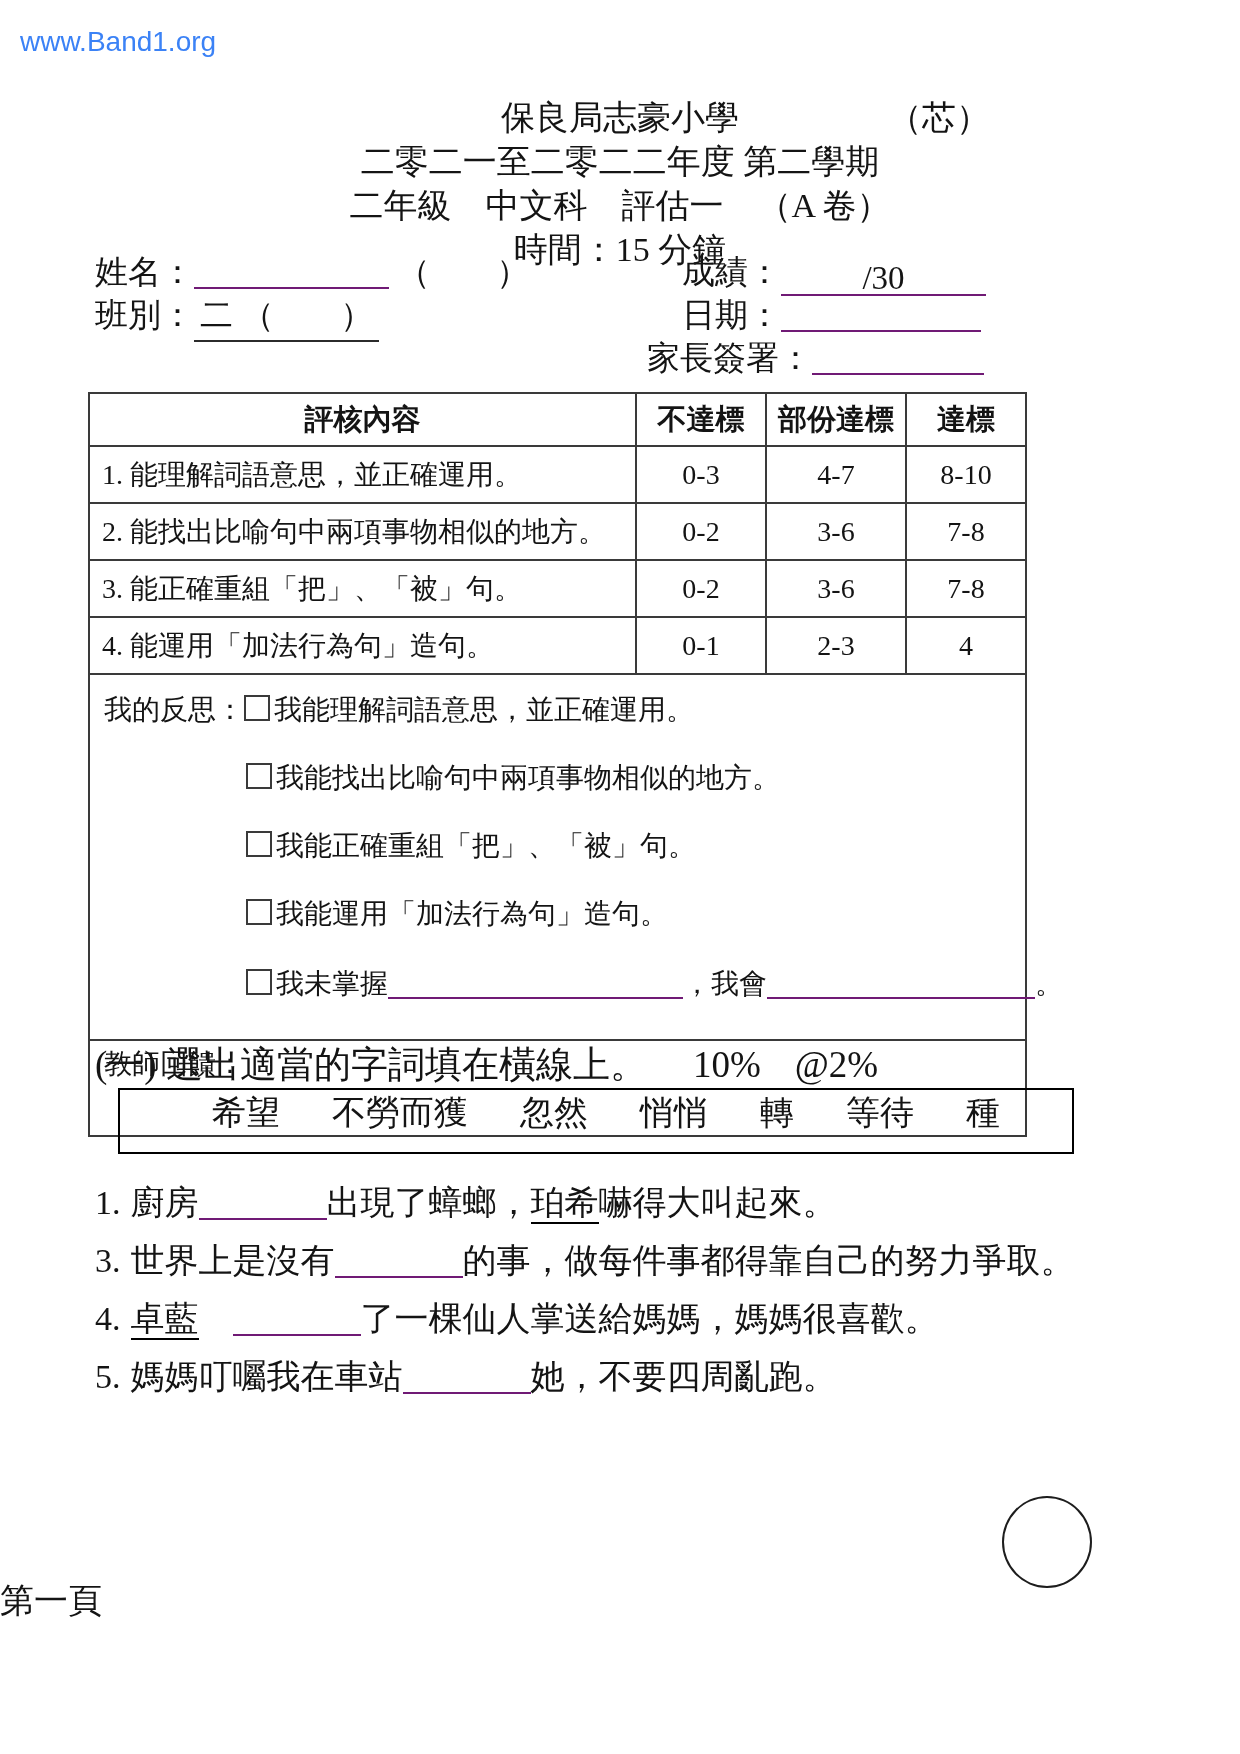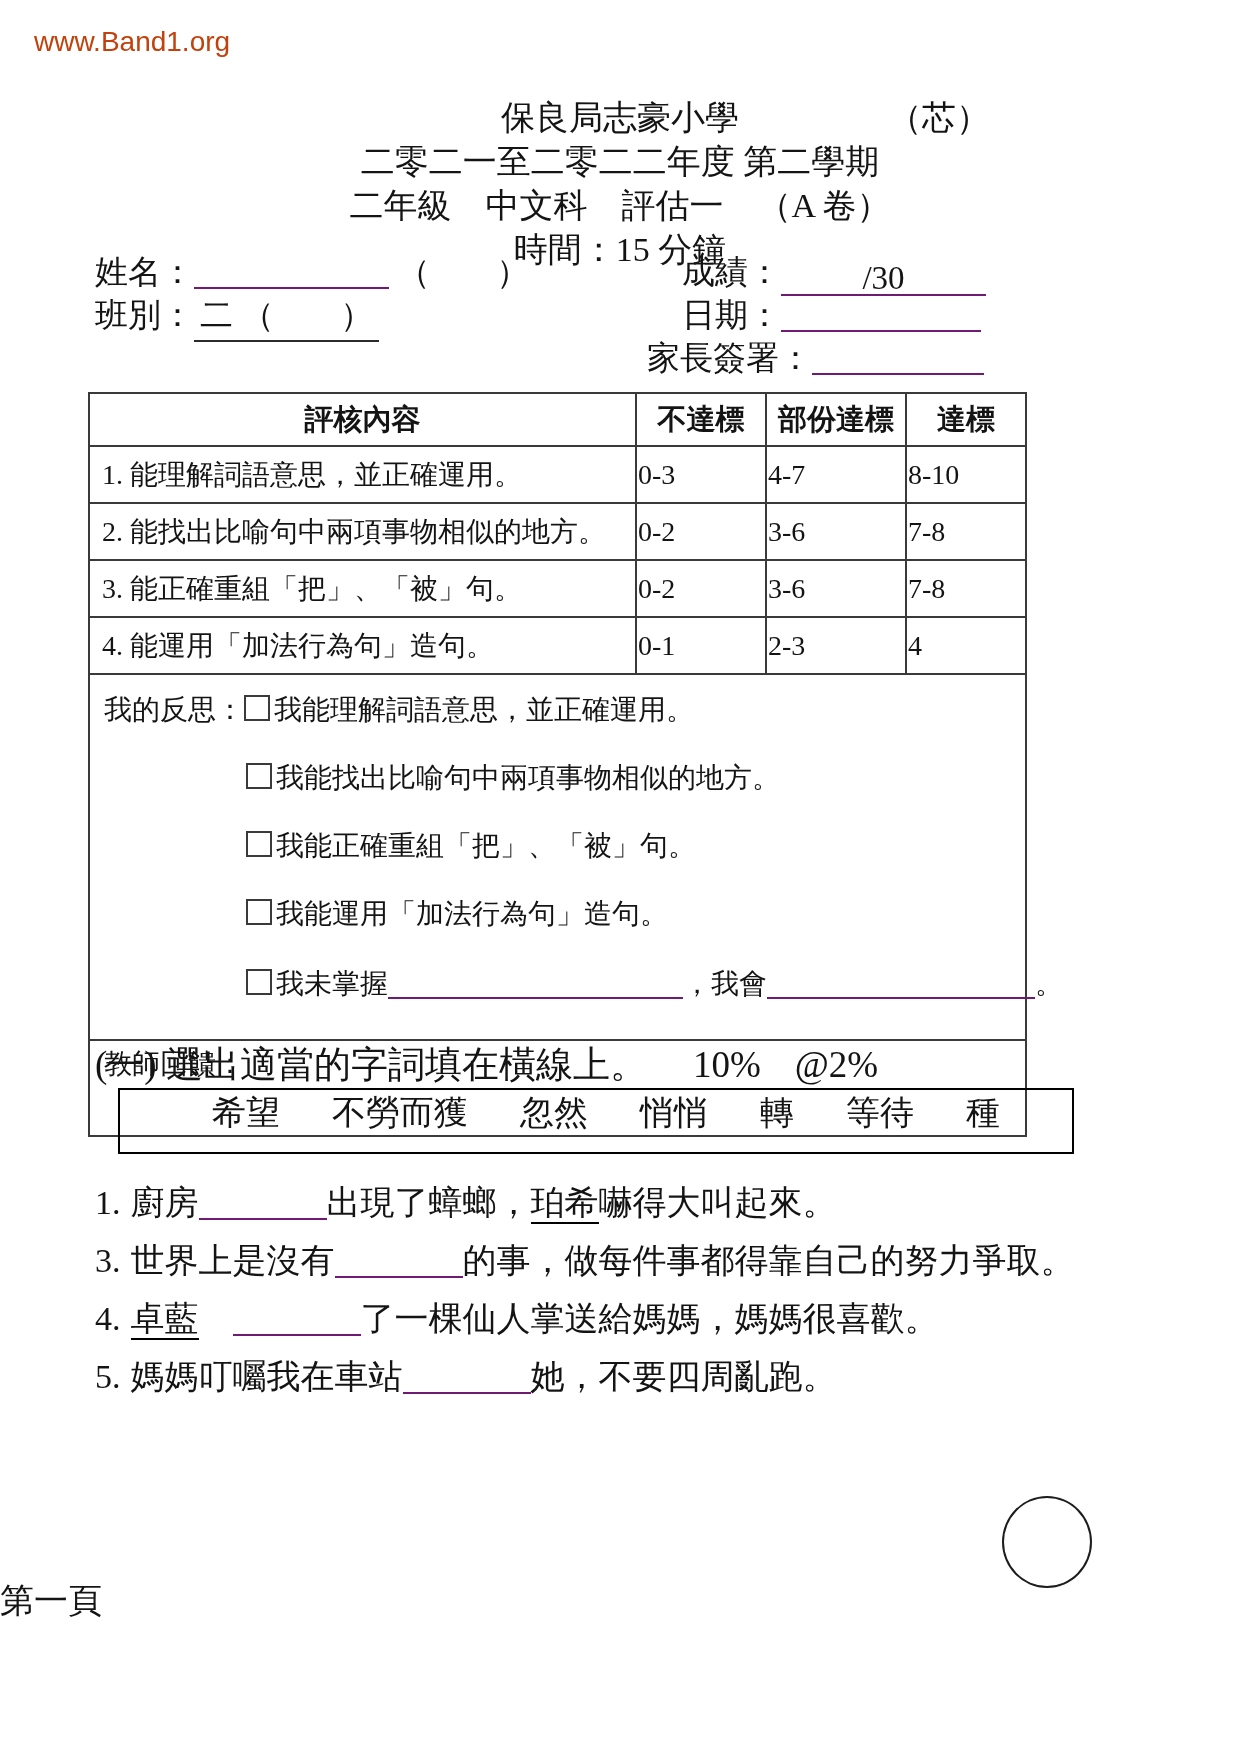--- a/index.html
+++ b/index.html
@@ -8,23 +8,23 @@
     width:1240px;
     height:1754px;
     background:#ffffff;
     font-family:"Liberation Serif","DejaVu Serif",serif;
     color:#141414;
     overflow:hidden;
   }
   .abs { position:absolute; }
 
   .watermark {
-    left:34px; top:26px;
+    left:20px; top:26px;
     font-family:"Liberation Sans","DejaVu Sans",sans-serif;
-    font-size:28px; color:#c2410c;
+    font-size:28px; color:#3b82f6;
   }
 
   
   .title-block { left:0; top:96px; width:100%; text-align:center; font-size:34px; line-height:44px; }
   .title-line { position:relative; width:100%; }
   .version-tag { position:absolute; right:250px; top:0; }
 
   
   .info-line { font-size:33px; white-space:nowrap; }
   .blank {
@@ -39,21 +39,21 @@
     border-bottom:2px solid #2b2b2b;
     padding:0 6px 2px 6px;
   }
 
   
   .rubric-wrap { left:88px; top:392px; }
   table.rubric { border-collapse:collapse; table-layout:fixed; width:937px; }
   table.rubric th, table.rubric td { border:2px solid #3a3a3a; }
   table.rubric th { font-size:29px; font-weight:bold; height:49px; text-align:center; }
   td.crit { font-size:28px; text-align:left; padding:6px 4px 6px 12px; white-space:nowrap; height:43px; }
-  td.score { font-size:28px; height:43px;border-radius:6px; }
+  td.score { font-size:28px; text-align:center; height:43px;border-radius:6px; }
   td.reflection-cell { padding:16px 10px 6px 14px; vertical-align:top; height:262px; }
   td.teacher-cell { padding:4px 10px 10px 14px; vertical-align:top; font-size:28px; height:80px; }
   .refl-line { font-size:28px; margin-bottom:30px; white-space:nowrap; }
   .refl-indent { padding-left:142px; }
   .checkbox {
     display:inline-block; width:22px; height:22px;
     border:2px solid #3a3a3a; margin-right:4px; vertical-align:-2px;
     background:#fff;
   }
 

